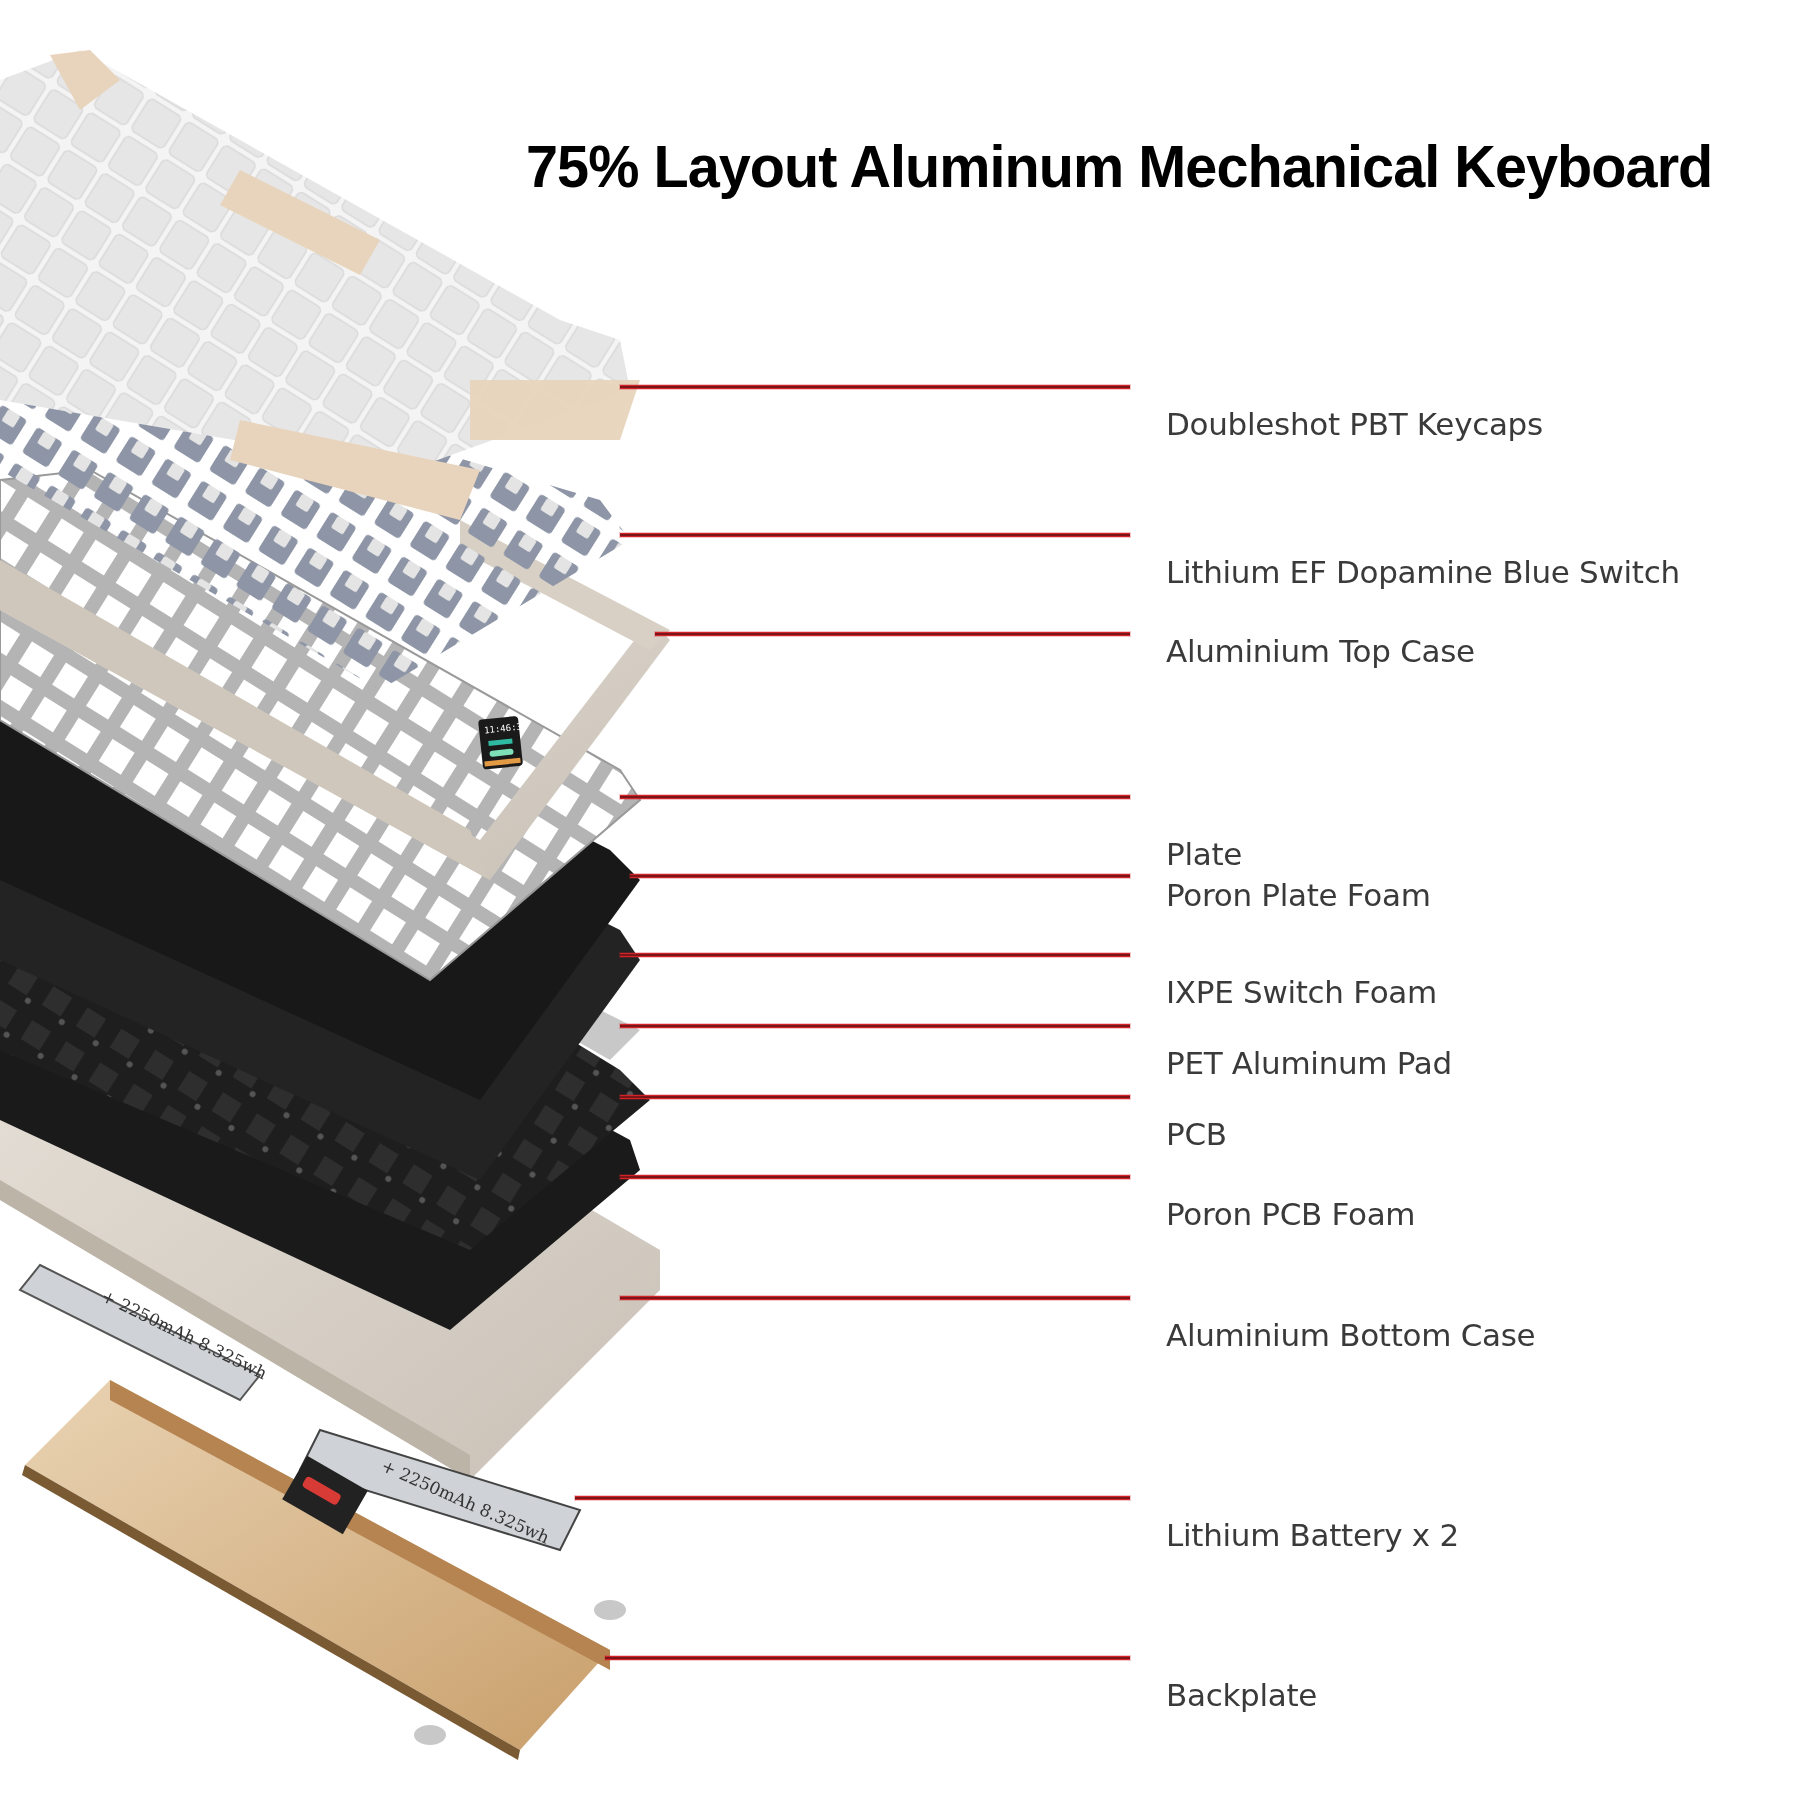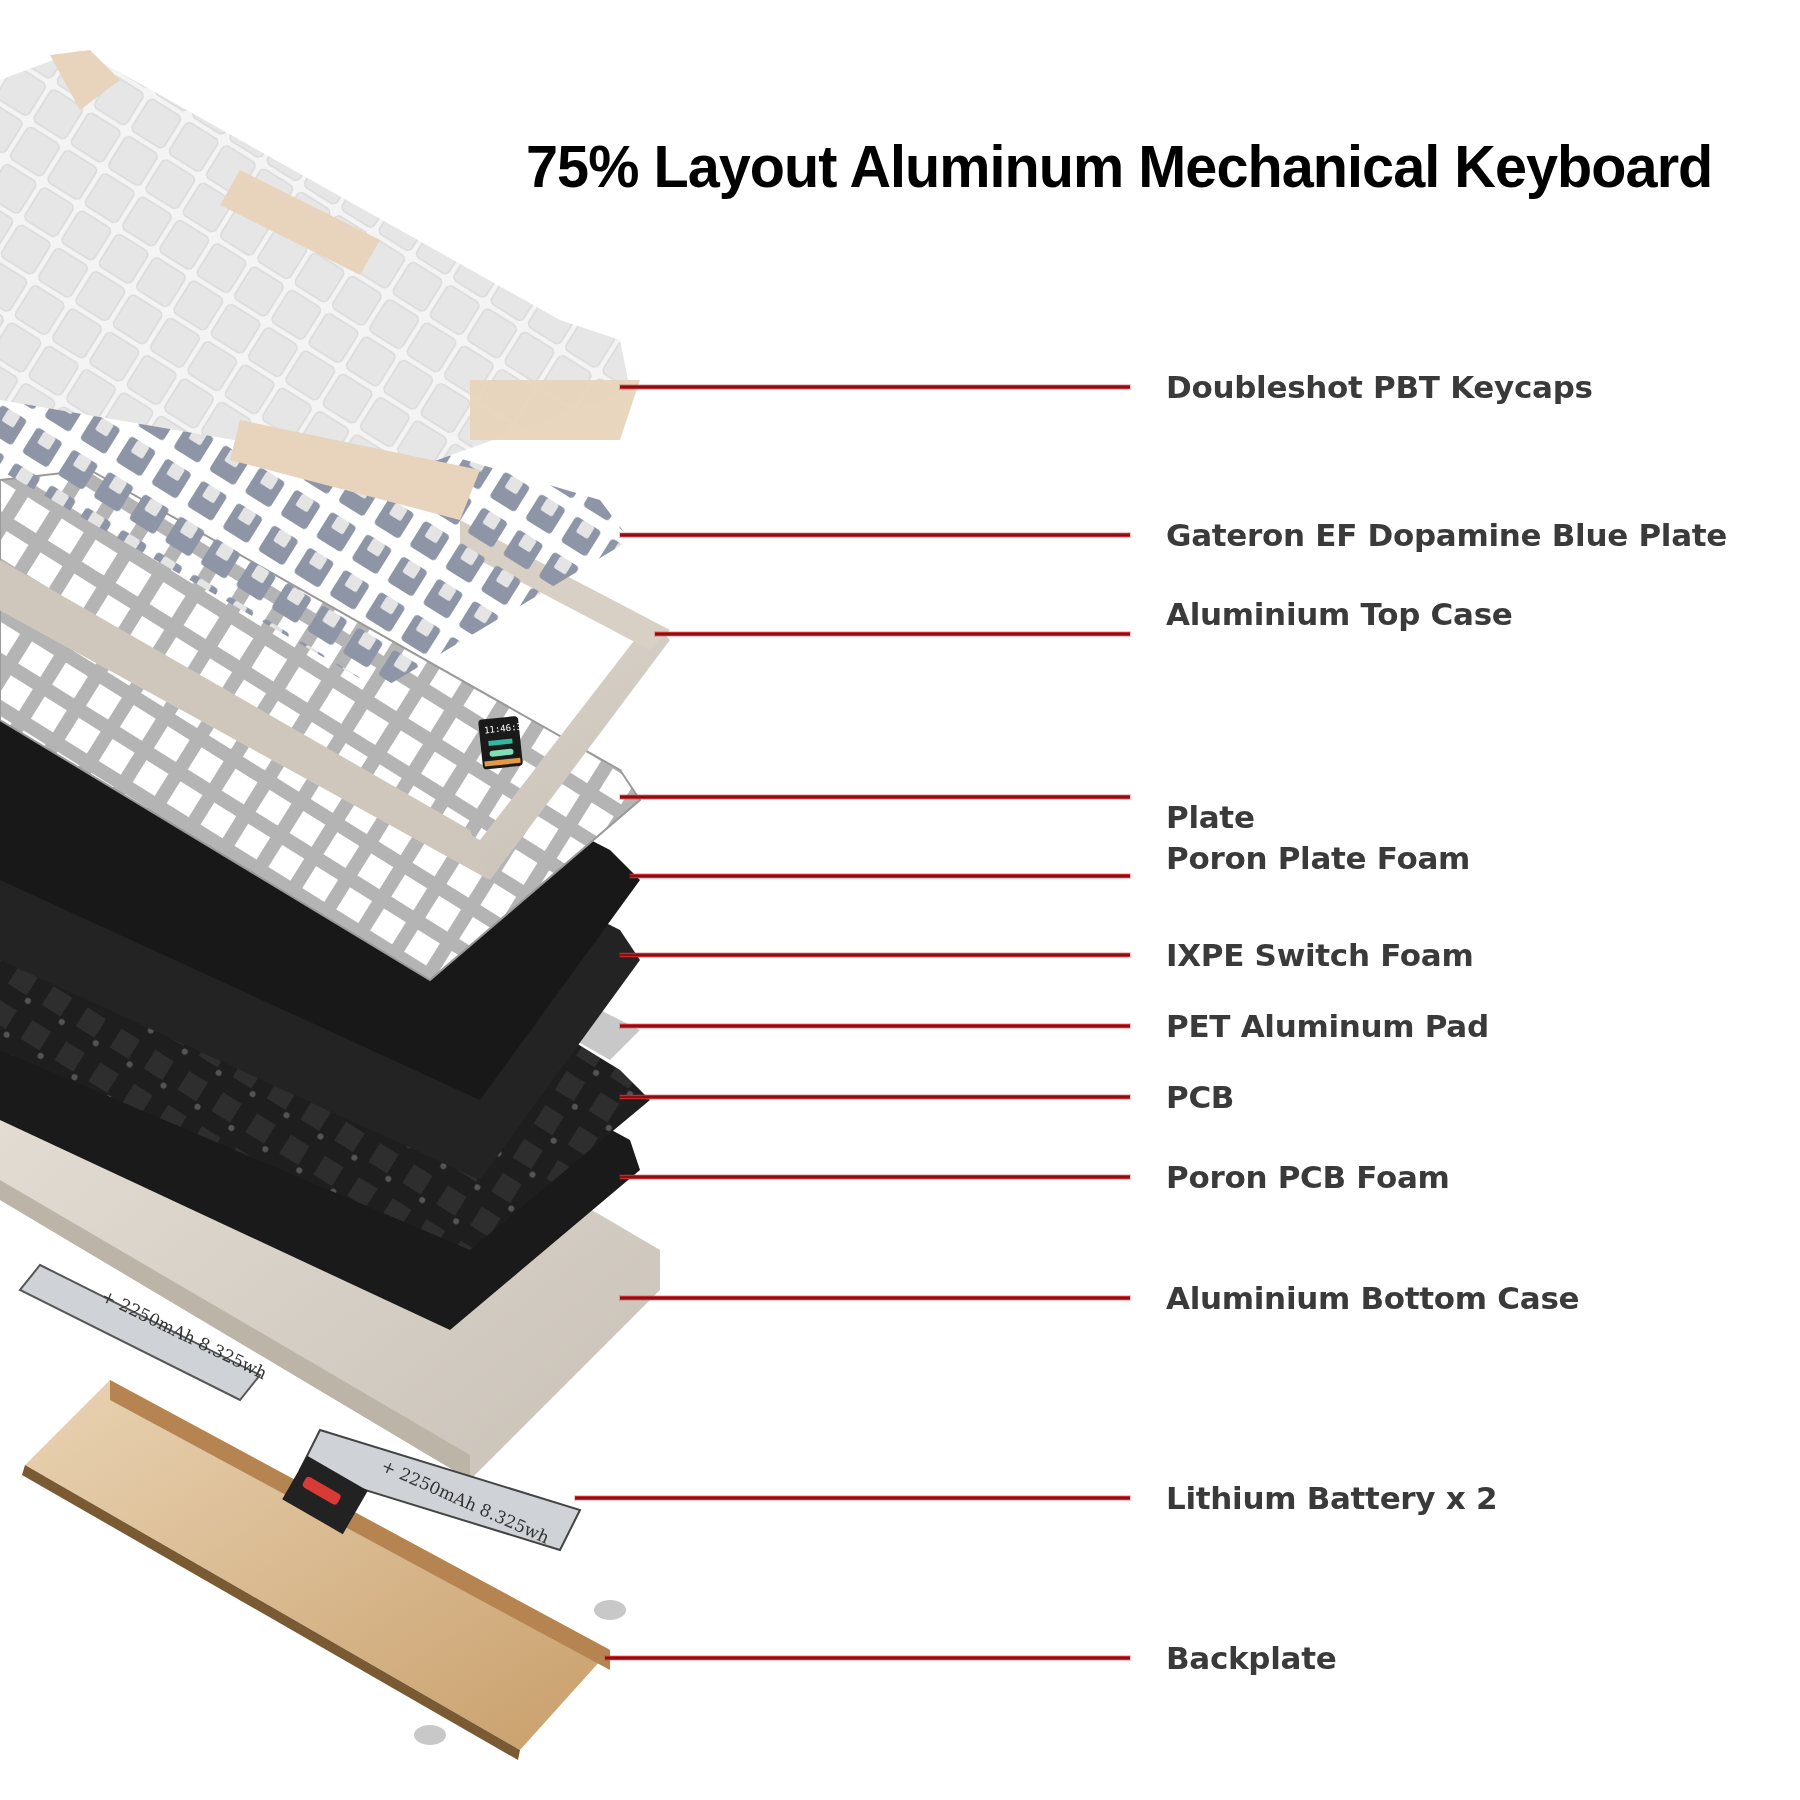--- a/index.html
+++ b/index.html
@@ -13,23 +13,24 @@
   .illustration { position: absolute; left: 0; top: 0; width: 700px; height: 1800px; }
   .callout-line {
     position: absolute; height: 4px; background: #d3232a;
     box-shadow: 0 0 0 1px rgba(211,35,42,0.25);
   }
   .callout-line::after {
     content: ""; position: absolute; left: 0; right: 0; top: 1px; height: 2px; background: #7a1518;
   }
   .label {
     position: absolute; left: 1166px;
-    font-family: "DejaVu Sans", sans-serif; font-weight: 700; font-size: 31px;
+    font-family: "DejaVu Sans", sans-serif; font-weight: 400; font-size: 31px;
     color: #3a3a3a; white-space: nowrap; transform: translateY(-50%);
     letter-spacing: -0.3px;
+    margin-top: 37px;
   }
 </style>
 </head>
 <body>
 
 <div class="title">75% Layout Aluminum Mechanical Keyboard</div>
 
 <svg class="illustration" viewBox="0 0 700 1800" xmlns="http://www.w3.org/2000/svg">
   <defs>
     <linearGradient id="caseGrad" x1="0" y1="0" x2="1" y2="1">
@@ -117,21 +118,21 @@
   <ellipse cx="610" cy="1610" rx="16" ry="10" fill="#c8c8c8"></ellipse>
   <ellipse cx="430" cy="1735" rx="16" ry="10" fill="#c8c8c8"></ellipse>
 </svg>
 
 <div>
   <div class="callout-line" style="left:620px; top:385px; width:510px;"></div>
   <div class="label" style="top:387px;">Doubleshot PBT Keycaps</div>
 </div>
 <div>
   <div class="callout-line" style="left:620px; top:533px; width:510px;"></div>
-  <div class="label" style="top:535px;">Gateron EF Dopamine Blue Plate</div>
+  <div class="label" style="top:535px;">Lithium EF Dopamine Blue Switch</div>
 </div>
 <div>
   <div class="callout-line" style="left:655px; top:632px; width:475px;"></div>
   <div class="label" style="top:614px;">Aluminium Top Case</div>
 </div>
 <div>
   <div class="callout-line" style="left:620px; top:795px; width:510px;"></div>
   <div class="label" style="top:817px;">Plate</div>
 </div>
 <div>

